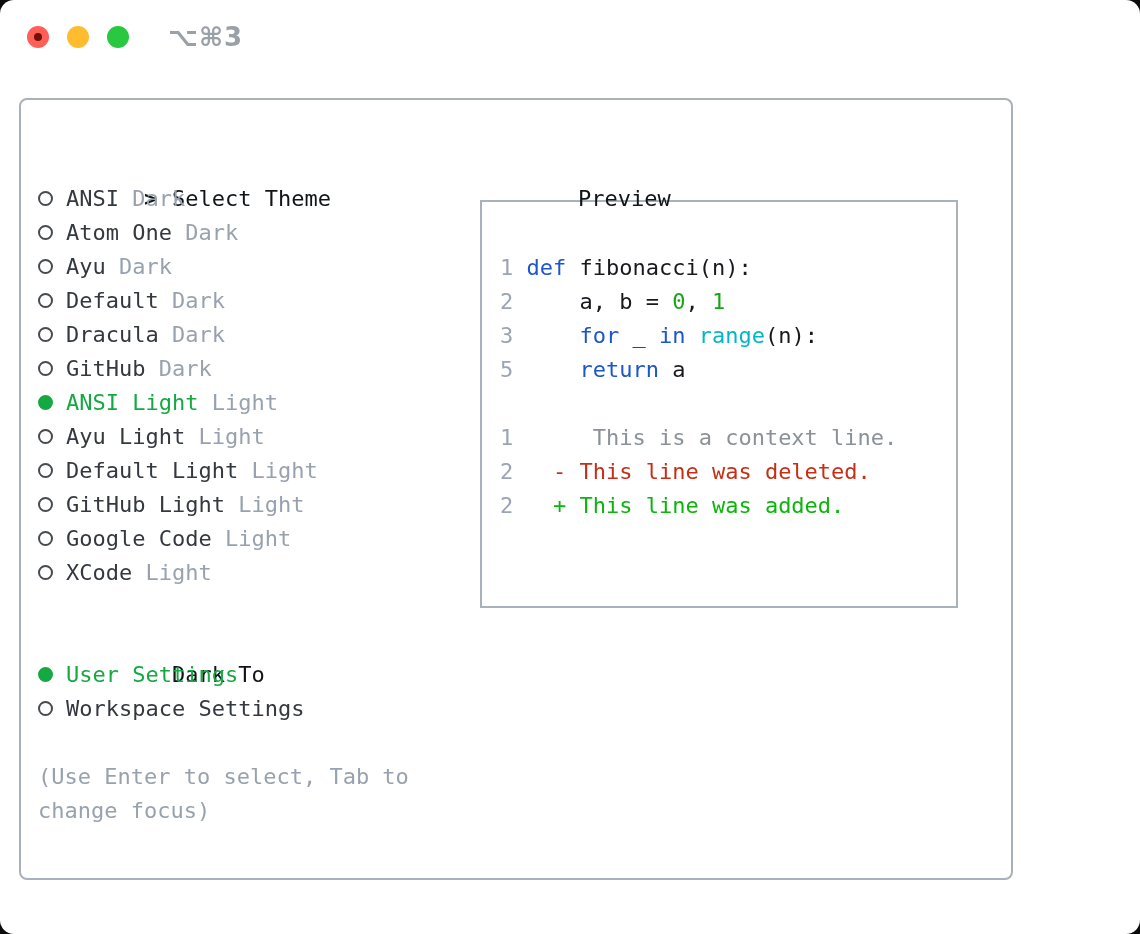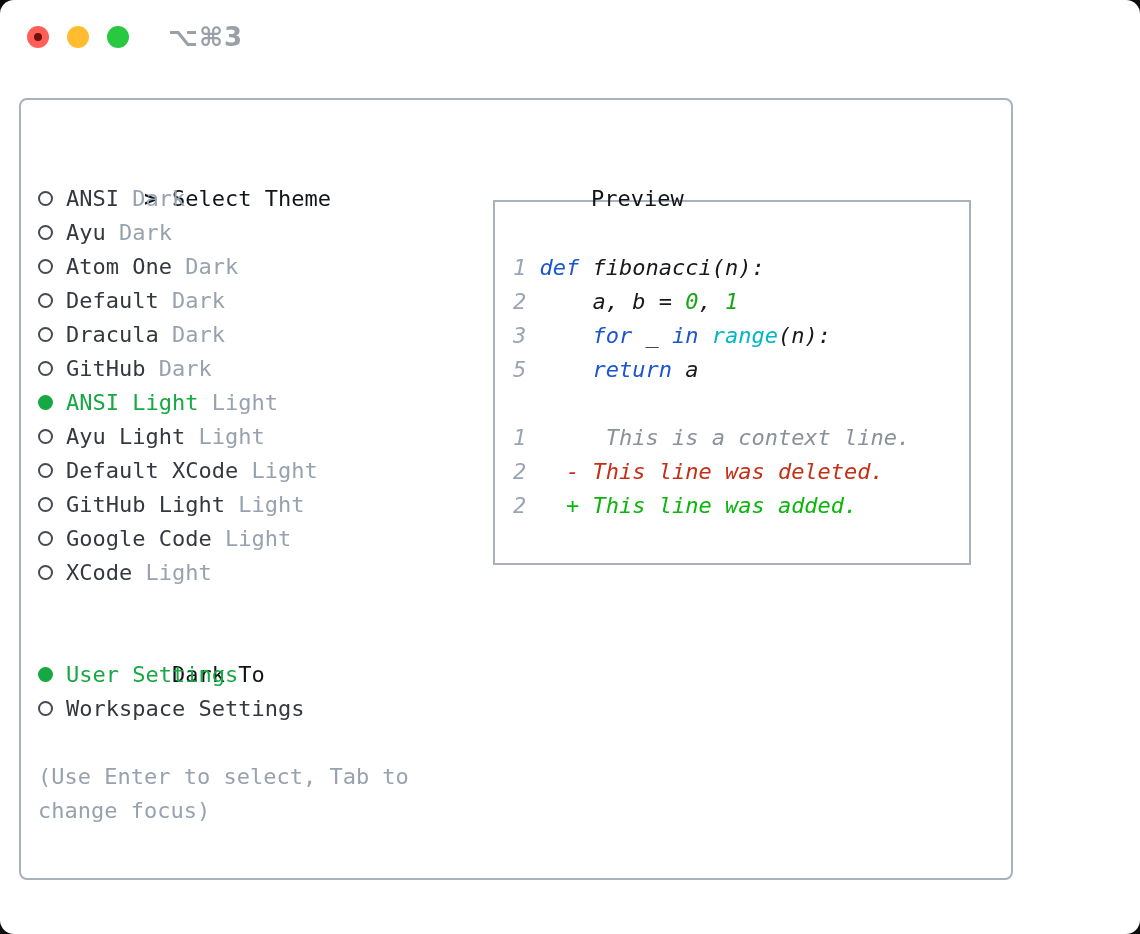--- a/index.html
+++ b/index.html
@@ -48,30 +48,29 @@
     border: 2px solid #464b52; border-radius: 50%;
     margin-right: 13px; vertical-align: 0px;
   }
   .dot.selected { background: var(--accent-green); border-color: var(--accent-green); }
   .item-name { color: var(--text-dark); }
   .item-name.selected { color: var(--accent-green); }
   .item-variant { color: var(--muted-gray); }
   .help-line { color: var(--muted-gray); }
 
   .left-pane { position: absolute; left: 17px; top: 48px; width: 450px; }
-  .right-pane { position: absolute; left: 464px; top: 48px; }
+  .right-pane { position: absolute; left: 451px; top: 48px; }
 
   
   .preview-box {
     margin-left: 8px; margin-top: 18px;
-    width: 478px; height: 365px;
+    width: 478px; height: 408px;
     border: 2px solid var(--border-gray);
     padding: 49px 0 0 18px;
     overflow: hidden;
-    font-style: italic;
   }
   .cline { height: 34px; line-height: 34px; white-space: pre; font-size: 22px; }
   .lnum {
     display: inline-block; width: 1ch; margin-right: 1ch;
     color: var(--line-number-gray); text-align: right;
   }
   #diff-block { margin-top: 34px; }
 </style>
 </head>
 <body>
@@ -89,28 +88,28 @@
 
   <div class="content-box">
 
     <div class="left-pane">
       <div class="row">
         <span class="prefix">&gt;</span><span class="header-text">Select Theme</span>
       </div>
 
       <div id="theme-list">
           <div class="row"><span class="dot"></span><span class="item-name">ANSI</span><span class="item-variant"> Dark</span></div>
+          <div class="row"><span class="dot"></span><span class="item-name">Atom One</span><span class="item-variant"> Dark</span></div>
           <div class="row"><span class="dot"></span><span class="item-name">Ayu</span><span class="item-variant"> Dark</span></div>
-          <div class="row"><span class="dot"></span><span class="item-name">Atom One</span><span class="item-variant"> Dark</span></div>
           <div class="row"><span class="dot"></span><span class="item-name">Default</span><span class="item-variant"> Dark</span></div>
           <div class="row"><span class="dot"></span><span class="item-name">Dracula</span><span class="item-variant"> Dark</span></div>
           <div class="row"><span class="dot"></span><span class="item-name">GitHub</span><span class="item-variant"> Dark</span></div>
           <div class="row"><span class="dot selected"></span><span class="item-name selected">ANSI Light</span><span class="item-variant"> Light</span></div>
           <div class="row"><span class="dot"></span><span class="item-name">Ayu Light</span><span class="item-variant"> Light</span></div>
-          <div class="row"><span class="dot"></span><span class="item-name">Default XCode</span><span class="item-variant"> Light</span></div>
+          <div class="row"><span class="dot"></span><span class="item-name">Default Light</span><span class="item-variant"> Light</span></div>
           <div class="row"><span class="dot"></span><span class="item-name">GitHub Light</span><span class="item-variant"> Light</span></div>
           <div class="row"><span class="dot"></span><span class="item-name">Google Code</span><span class="item-variant"> Light</span></div>
           <div class="row"><span class="dot"></span><span class="item-name">XCode</span><span class="item-variant"> Light</span></div>
         </div>
 
       <div class="row"> </div>
 
       <div class="row">
         <span class="prefix"></span><span class="header-text">Dark To</span>
       </div>

